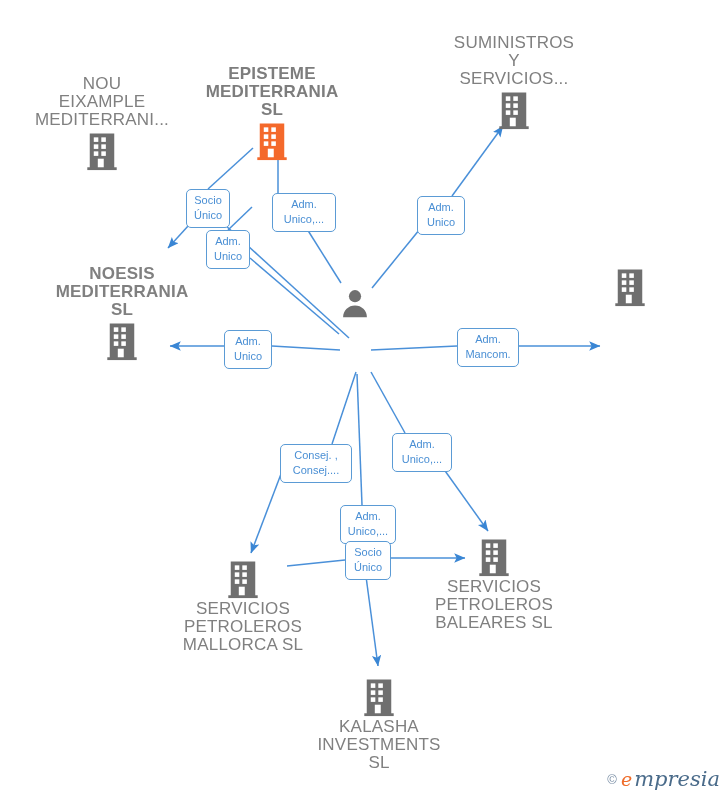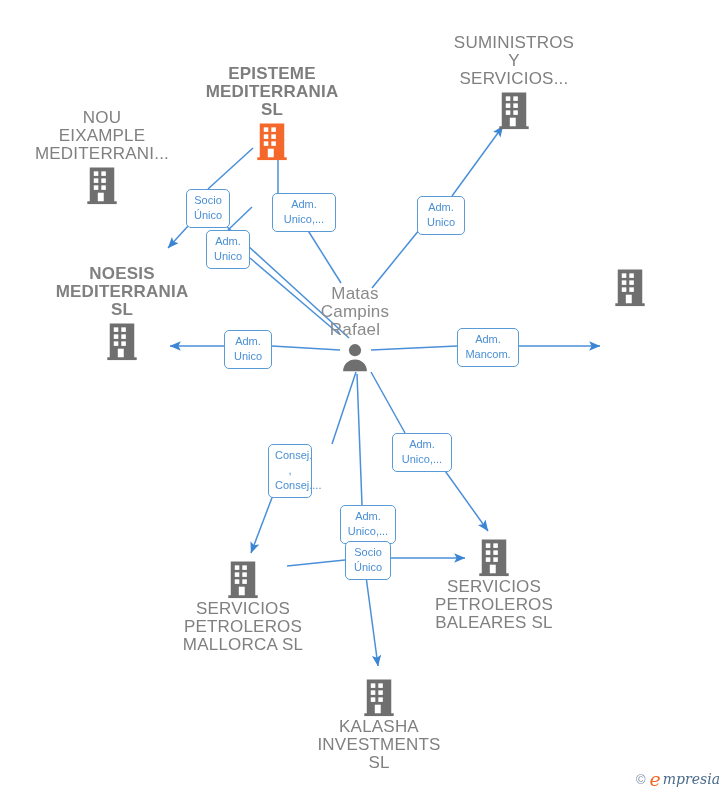--- a/index.html
+++ b/index.html
@@ -78,21 +78,21 @@
     color: #ef6c2a;
     font-family: "DejaVu Serif", serif;
     font-style: italic;
     font-size: 19px;
     line-height: 19px;
   }
   .wm-rest {
     color: #4a6b8a;
     font-family: "DejaVu Serif", serif;
     font-style: italic;
-    font-size: 14px;
+    font-size: 21px;
     line-height: 17px;
     margin-left: -2px;
   }
 </style>
 </head>
 <body>
 
 <svg id="graph" viewBox="0 0 728 795" xmlns="http://www.w3.org/2000/svg">
   <defs>
     <marker id="arrow" markerWidth="9" markerHeight="9" refX="7.2" refY="3.1" orient="auto" markerUnits="strokeWidth">
@@ -144,21 +144,21 @@
     <rect x="15.9" y="4.2" width="0" height="0" fill="#fff"></rect>
     <rect x="7.3" y="8.2" width="2.6" height="2.6" fill="#fff"></rect>
     <rect x="11.6" y="8.2" width="2.6" height="2.6" fill="#fff"></rect>
     <rect x="7.3" y="12.2" width="2.6" height="2.6" fill="#fff"></rect>
     <rect x="11.6" y="12.2" width="2.6" height="2.6" fill="#fff"></rect>
     <rect x="9.6" y="16.4" width="3.4" height="5.6" fill="#fff"></rect>
     <rect x="3.6" y="21.3" width="16.8" height="1.6" fill="#f4692b"></rect>
   </svg>
 </div>
 
-<div class="node" style="left:102px; top:75px;margin-top:34px;">
+<div class="node" style="left:102px; top:75px;">
   <div class="node-label">NOU
 EIXAMPLE
 MEDITERRANI...</div>
   <svg class="node-icon" viewBox="0 0 24 24">
     <path d="M5 2h14v20H5z" fill="#6f6f6f"></path>
     <rect x="7.3" y="4.2" width="2.6" height="2.6" fill="#fff"></rect>
     <rect x="11.6" y="4.2" width="2.6" height="2.6" fill="#fff"></rect>
     <rect x="7.3" y="8.2" width="2.6" height="2.6" fill="#fff"></rect>
     <rect x="11.6" y="8.2" width="2.6" height="2.6" fill="#fff"></rect>
     <rect x="7.3" y="12.2" width="2.6" height="2.6" fill="#fff"></rect>
@@ -210,23 +210,20 @@
     <rect x="7.3" y="8.2" width="2.6" height="2.6" fill="#fff"></rect>
     <rect x="11.6" y="8.2" width="2.6" height="2.6" fill="#fff"></rect>
     <rect x="7.3" y="12.2" width="2.6" height="2.6" fill="#fff"></rect>
     <rect x="11.6" y="12.2" width="2.6" height="2.6" fill="#fff"></rect>
     <rect x="9.6" y="16.4" width="3.4" height="5.6" fill="#fff"></rect>
     <rect x="3.6" y="21.3" width="16.8" height="1.6" fill="#6f6f6f"></rect>
   </svg>
 </div>
 
 <div class="node person" style="left:355px; top:285px;">
-  <div class="node-label">Matas
-Campins
-Rafael</div>
   <svg class="node-icon" viewBox="0 0 24 24" style="width:34px;height:34px;">
     <circle cx="12" cy="7.2" r="4.3" fill="#6f6f6f"></circle>
     <path d="M3.6 22c0-4.9 3.8-8.3 8.4-8.3s8.4 3.4 8.4 8.3z" fill="#6f6f6f"></path>
   </svg>
 </div>
 
 <div class="node" style="left:243px; top:557px;">
   <svg class="node-icon" viewBox="0 0 24 24">
     <path d="M5 2h14v20H5z" fill="#6f6f6f"></path>
     <rect x="7.3" y="4.2" width="2.6" height="2.6" fill="#fff"></rect>
@@ -282,21 +279,21 @@
 <div class="edge-label" style="left:206px; top:230px; width:44px;">Adm.
 Unico</div>
 <div class="edge-label" style="left:272px; top:193px; width:64px;">Adm.
 Unico,...</div>
 <div class="edge-label" style="left:417px; top:196px; width:48px;">Adm.
 Unico</div>
 <div class="edge-label" style="left:224px; top:330px; width:48px;">Adm.
 Unico</div>
 <div class="edge-label" style="left:457px; top:328px; width:62px;">Adm.
 Mancom.</div>
-<div class="edge-label" style="left:268px; top:444px; width:44px;">Consej. ,
+<div class="edge-label" style="left:280px; top:444px; width:72px;">Consej. ,
 Consej....</div>
 <div class="edge-label" style="left:392px; top:433px; width:60px;">Adm.
 Unico,...</div>
 <div class="edge-label" style="left:340px; top:505px; width:56px;">Adm.
 Unico,...</div>
 <div class="edge-label" style="left:345px; top:541px; width:46px;">Socio
 Único</div>
 
 <div class="watermark">
   <span class="wm-c">©</span>

